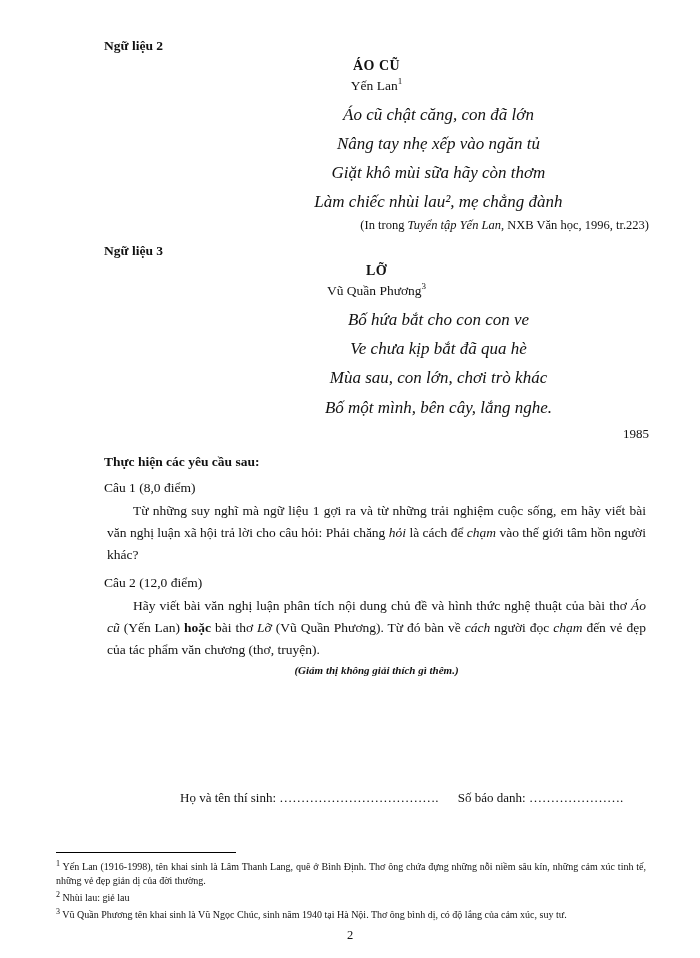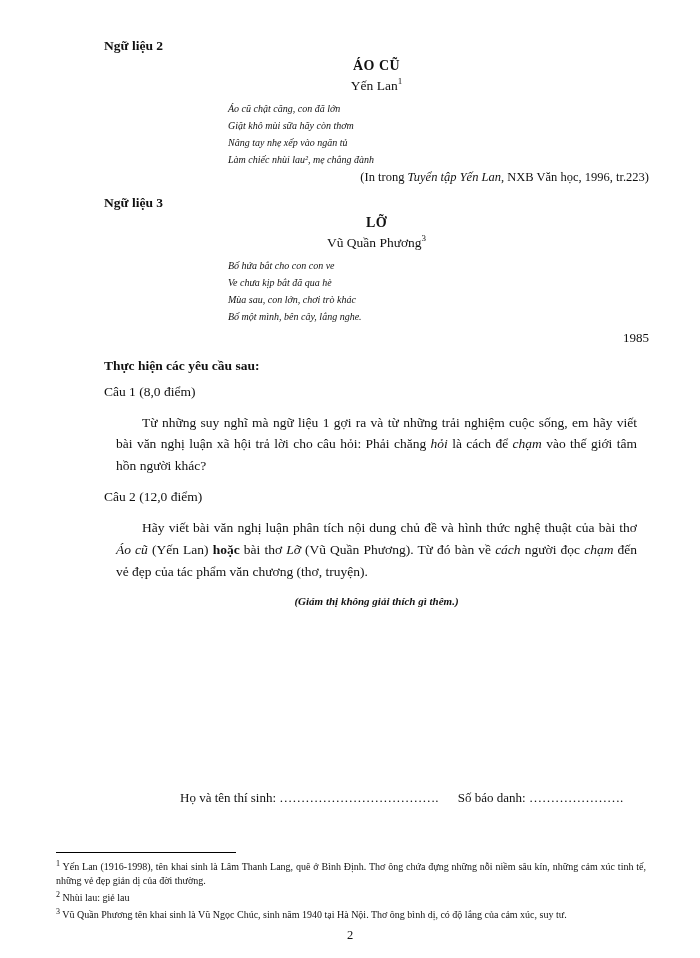--- a/index.html
+++ b/index.html
@@ -50,23 +50,24 @@
     font-size: 9px;
     vertical-align: super;
   }
   .poem-lines {
     margin: 0 0 0 0;
     padding: 0;
     list-style: none;
   }
   .poem-lines li {
     font-style: italic;
-    font-size: 10px;
+    font-size: 17px;
     line-height: 1.72;
     padding-left: 124px;
+    text-align: center;
   }
   .source-line {
     text-align: right;
     font-size: 12.5px;
     margin: 2px 0 10px 0;
   }
   .source-line i {
     font-style: italic;
   }
   .year-line {
@@ -83,21 +84,21 @@
     font-size: 13.5px;
     margin: 10px 0 4px 0;
   }
   .question-head b {
     font-weight: normal;
   }
   .para {
     font-size: 13.5px;
     line-height: 1.62;
     text-align: justify;
-    margin: 12px;
+    margin: 3px;
     text-indent: 26px;
   }
   .para i {
     font-style: italic;
   }
   .para b {
     font-weight: bold;
   }
   .end-mark {
     text-align: center;
@@ -164,22 +165,22 @@
 <div class="page">
 
   <div class="content">
 
     <div>
       <p class="section-label">Ngữ liệu 2</p>
       <p class="poem-title">ÁO CŨ</p>
       <p class="poem-author"><span>Yến Lan</span><sup>1</sup></p>
       <ul class="poem-lines">
         <li>Áo cũ chật căng, con đã lớn</li>
+        <li>Nâng tay nhẹ xếp vào ngăn tủ</li>
         <li>Giặt khô mùi sữa hãy còn thơm</li>
-        <li>Nâng tay nhẹ xếp vào ngăn tủ</li>
         <li>Làm chiếc nhùi lau², mẹ chẳng đành</li>
       </ul>
       <p class="source-line"><span>(In trong </span><i>Tuyển tập Yến Lan</i><span>, NXB Văn học, 1996, tr.223)</span></p>
     </div>
 
     <div>
       <p class="section-label">Ngữ liệu 3</p>
       <p class="poem-title">LỠ</p>
       <p class="poem-author"><span>Vũ Quần Phương</span><sup>3</sup></p>
       <ul class="poem-lines">

